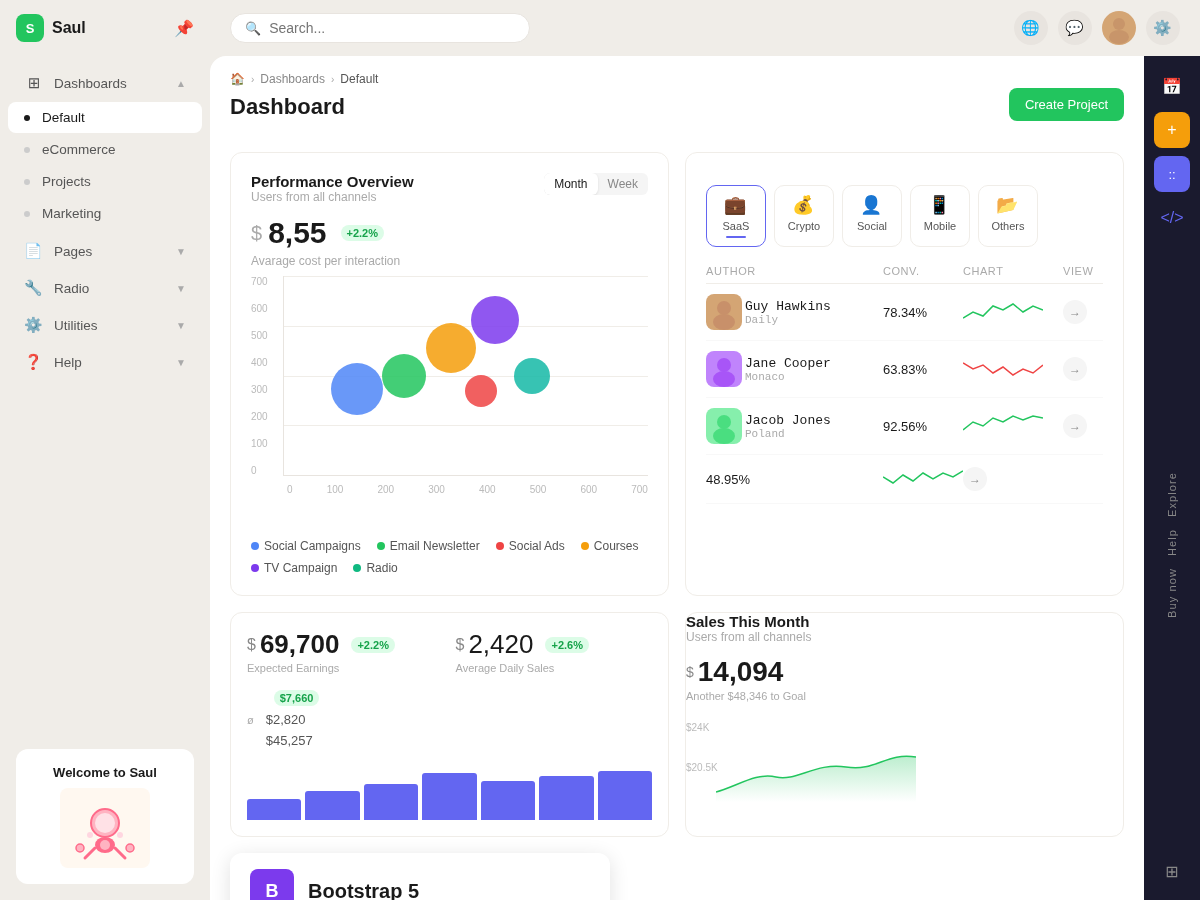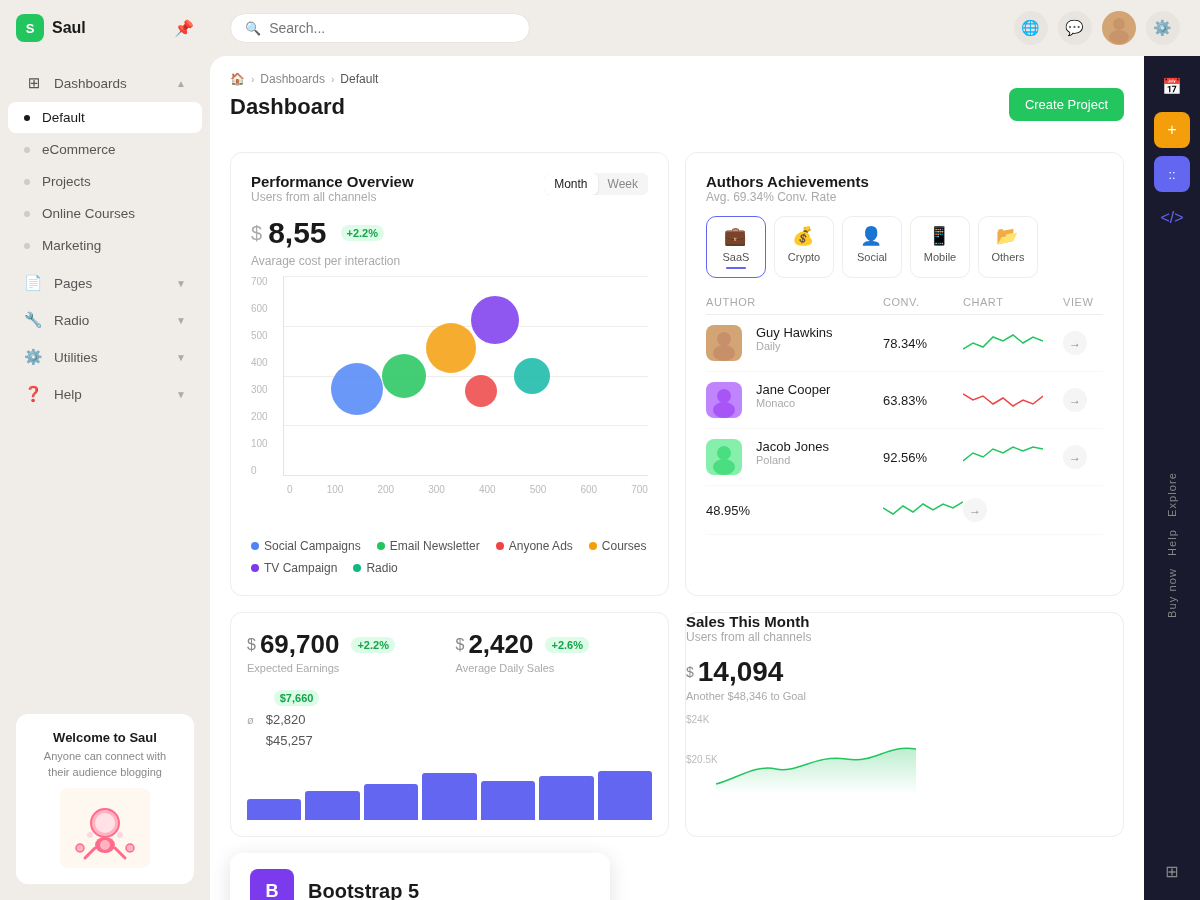--- a/index.html
+++ b/index.html
@@ -84,21 +84,21 @@
     .author-tab.active { border-color: #6366f1; }
     .author-tab .tab-icon { font-size: 18px; }
     .author-tab .tab-label { font-size: 11px; color: #555; }
     .author-tab .tab-indicator { width: 20px; height: 2px; background: transparent; border-radius: 1px; }
     .author-tab.active .tab-indicator { background: #6366f1; }
 
     .authors-table { width: 100%; }
     .authors-table-header { display: grid; grid-template-columns: 1fr 80px 100px 40px; padding: 6px 0; border-bottom: 1px solid #f0ede8; }
     .authors-table-header span { font-size: 11px; color: #aaa; font-weight: 500; text-transform: uppercase; letter-spacing: 0.05em; }
     .author-row { display: grid; grid-template-columns: 1fr 80px 100px 40px; padding: 10px 0; border-bottom: 1px solid #f8f8f8; align-items: center; }
-    .author-info { display: flex; align-items: flex-start; gap: 14px; }
+    .author-info { display: flex; align-items: center; gap: 3px; font-family: Liberation Mono, monospace; }
     .author-avatar { width: 36px; height: 36px; border-radius: 8px; overflow: hidden; display: flex; align-items: center; justify-content: center; font-size: 14px; font-weight: 600; color: white; flex-shrink: 0; }
     .author-name { font-size: 13px; font-weight: 500; color: #1a1a1a; }
     .author-country { font-size: 11px; color: #aaa; }
     .author-conv { font-size: 13px; color: #1a1a1a; font-weight: 500; }
 
     
     .sparkline { width: 80px; height: 28px; }
 
     
     .view-btn { width: 24px; height: 24px; border-radius: 50%; background: #f5f5f5; display: flex; align-items: center; justify-content: center; font-size: 12px; color: #888; cursor: pointer; }
@@ -146,24 +146,20 @@
     <div class="nav-item">
       <span class="nav-dot" style="background:#ccc"></span>
       <span class="nav-label">eCommerce</span>
     </div>
     <div class="nav-item">
       <span class="nav-dot" style="background:#ccc"></span>
       <span class="nav-label">Projects</span>
     </div>
     <div class="nav-item">
       <span class="nav-dot" style="background:#ccc"></span>
-      <span class="nav-label">Online Courses</span>
-    </div>
-    <div class="nav-item">
-      <span class="nav-dot" style="background:#ccc"></span>
       <span class="nav-label">Marketing</span>
     </div>
 
     <div class="nav-group-header" style="margin-top:4px">
       <span class="nav-icon">📄</span>
       <span class="nav-label">Pages</span>
       <span class="nav-arrow">▼</span>
     </div>
     <div class="nav-group-header">
       <span class="nav-icon">🔧</span>
@@ -178,21 +174,20 @@
     <div class="nav-group-header">
       <span class="nav-icon">❓</span>
       <span class="nav-label">Help</span>
       <span class="nav-arrow">▼</span>
     </div>
   </nav>
 
   <div class="sidebar-bottom">
     <div class="welcome-card">
       <div class="welcome-title">Welcome to Saul</div>
-      <div class="welcome-sub">Anyone can connect with their audience blogging</div>
       <div class="welcome-img">
         <svg width="80" height="70" viewBox="0 0 80 70">
 
           <circle cx="40" cy="30" r="14" fill="#ffb3c1" stroke="#ff6b8a" stroke-width="2"></circle>
           <circle cx="40" cy="30" r="10" fill="#fff" opacity="0.6"></circle>
           <ellipse cx="40" cy="52" rx="10" ry="8" fill="#ff6b8a"></ellipse>
           <circle cx="40" cy="52" r="5" fill="#ffb3c1"></circle>
           <line x1="30" y1="55" x2="20" y2="65" stroke="#ff6b8a" stroke-width="3" stroke-linecap="round"></line>
           <line x1="50" y1="55" x2="60" y2="65" stroke="#ff6b8a" stroke-width="3" stroke-linecap="round"></line>
           <circle cx="25" cy="42" r="3" fill="#ffd6e0"></circle>
@@ -313,44 +308,38 @@
               <div class="legend-item">
                 <div class="legend-dot" style="background:#4f86f7"></div>
                 <span>Social Campaigns</span>
               </div>
               <div class="legend-item">
                 <div class="legend-dot" style="background:#22c55e"></div>
                 <span>Email Newsletter</span>
               </div>
               <div class="legend-item">
                 <div class="legend-dot" style="background:#ef4444"></div>
-                <span>Anyone Ads</span>
+                <span>Social Ads</span>
               </div>
               <div class="legend-item">
                 <div class="legend-dot" style="background:#f59e0b"></div>
                 <span>Courses</span>
               </div>
               <div class="legend-item">
                 <div class="legend-dot" style="background:#7c3aed"></div>
                 <span>TV Campaign</span>
               </div>
               <div class="legend-item">
                 <div class="legend-dot" style="background:#10b981"></div>
                 <span>Radio</span>
               </div>
             </div>
           </div>
 
           <div class="card">
-            <div class="card-header">
-              <div>
-                <div class="card-title">Authors Achievements</div>
-                <div class="card-subtitle">Avg. 69.34% Conv. Rate</div>
-              </div>
-            </div>
 
             <div class="authors-tabs">
               <div class="author-tab active">
                 <span class="tab-icon">💼</span>
                 <span class="tab-label">SaaS</span>
                 <div class="tab-indicator" style="background:#6366f1"></div>
               </div>
               <div class="author-tab">
                 <span class="tab-icon">💰</span>
                 <span class="tab-label">Crypto</span>
@@ -457,21 +446,21 @@
                 <div style="display:flex;align-items:center;gap:4px">
                   <span style="font-size:16px;color:#888;font-weight:300">$</span>
                   <span style="font-size:26px;font-weight:700;color:#1a1a1a">69,700</span>
                   <span class="badge-up">+2.2%</span>
                 </div>
                 <div style="font-size:11px;color:#aaa;margin-top:2px">Expected Earnings</div>
               </div>
               <div>
                 <div style="display:flex;align-items:center;gap:4px">
                   <span style="font-size:16px;color:#888;font-weight:300">$</span>
-                  <span style="font-size:26px;font-weight:700;color:#1a1a1a">2,420</span>
+                  <span style="font-size:26px;font-weight:400;color:#1a1a1a">2,420</span>
                   <span class="badge-up">+2.6%</span>
                 </div>
                 <div style="font-size:11px;color:#aaa;margin-top:2px">Average Daily Sales</div>
               </div>
             </div>
 
             <div style="display:grid;grid-template-columns:auto 1fr;gap:6px 12px;align-items:center;font-size:12px;color:#555;margin-bottom:12px">
               <span style="color:#aaa"></span>
               <span class="badge-up" style="width:fit-content">$7,660</span>
               <span style="color:#aaa;font-size:11px">ø</span>
@@ -493,21 +482,21 @@
 
           <div class="card" style="padding:0">
             <div class="card-title">Sales This Month</div>
             <div class="card-subtitle">Users from all channels</div>
             <div style="display:flex;align-items:center;gap:4px;margin-top:12px">
               <span style="font-size:14px;color:#888">$</span>
               <span style="font-size:28px;font-weight:700;color:#1a1a1a">14,094</span>
             </div>
             <div style="font-size:11px;color:#aaa;margin-top:2px">Another $48,346 to Goal</div>
 
-            <div style="position:relative;height:80px;margin-top:12px">
+            <div style="position:relative;height:80px;margin-top:20px">
               <div style="position:absolute;left:0;right:0;top:0;font-size:10px;color:#bbb">$24K</div>
               <div style="position:absolute;left:0;right:0;top:50%;font-size:10px;color:#bbb">$20.5K</div>
               <svg style="position:absolute;bottom:0;left:30px;right:0;width:calc(100%-30px);height:60px" viewBox="0 0 200 60" preserveAspectRatio="none">
                 <defs>
                   <linearGradient id="greenGrad" x1="0" y1="0" x2="0" y2="1">
                     <stop offset="0%" stop-color="#22c55e" stop-opacity="0.3"></stop>
                     <stop offset="100%" stop-color="#22c55e" stop-opacity="0"></stop>
                   </linearGradient>
                 </defs>
                 <path d="M0,50 C20,45 40,30 60,35 S100,20 130,25 S170,10 200,15 L200,60 L0,60 Z" fill="url(#greenGrad)"></path>

